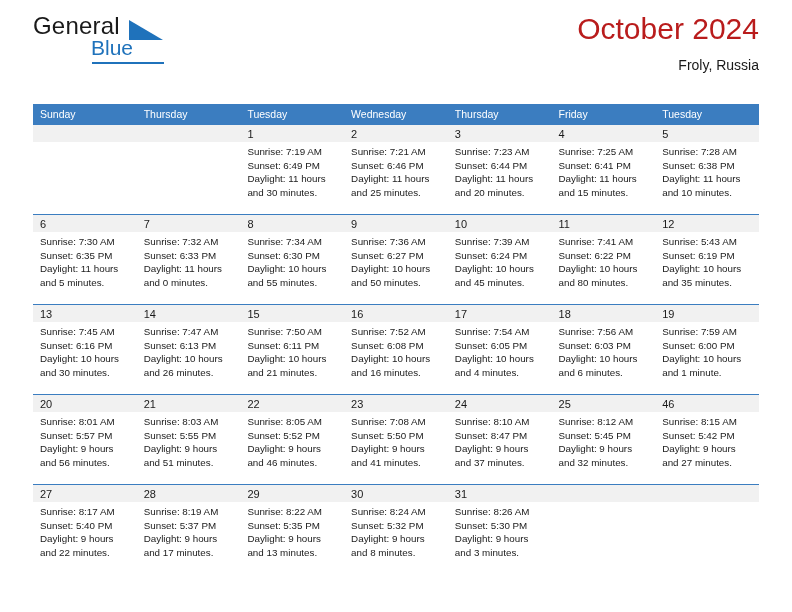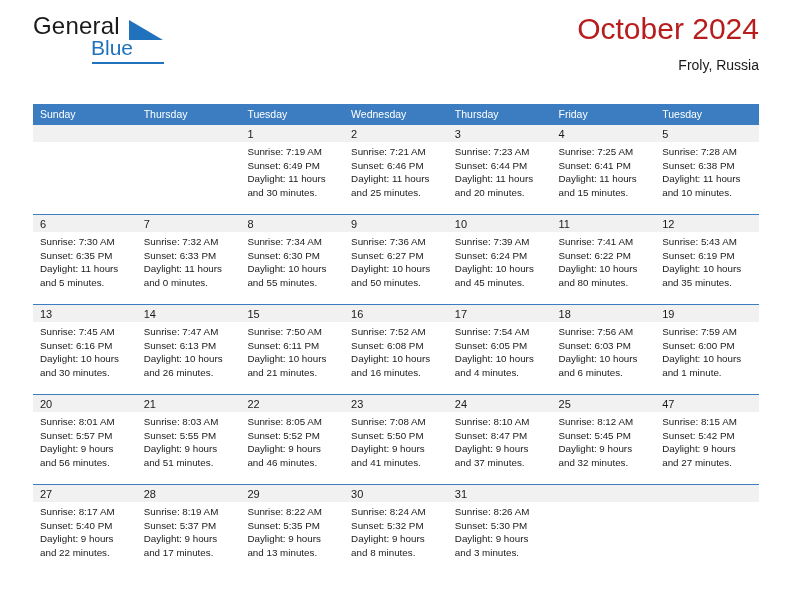--- a/index.html
+++ b/index.html
@@ -421,21 +421,21 @@
           <td>
             <div class="daynum-band">25</div>
             <div class="cell-body">
               <div class="cell-line">Sunrise: 8:12 AM</div>
               <div class="cell-line">Sunset: 5:45 PM</div>
               <div class="cell-line">Daylight: 9 hours</div>
               <div class="cell-line">and 32 minutes.</div>
             </div>
           </td>
           <td>
-            <div class="daynum-band">47</div>
+            <div class="daynum-band">46</div>
             <div class="cell-body">
               <div class="cell-line">Sunrise: 8:15 AM</div>
               <div class="cell-line">Sunset: 5:42 PM</div>
               <div class="cell-line">Daylight: 9 hours</div>
               <div class="cell-line">and 27 minutes.</div>
             </div>
           </td>
         </tr>
         <tr class="week-row">
           <td>

